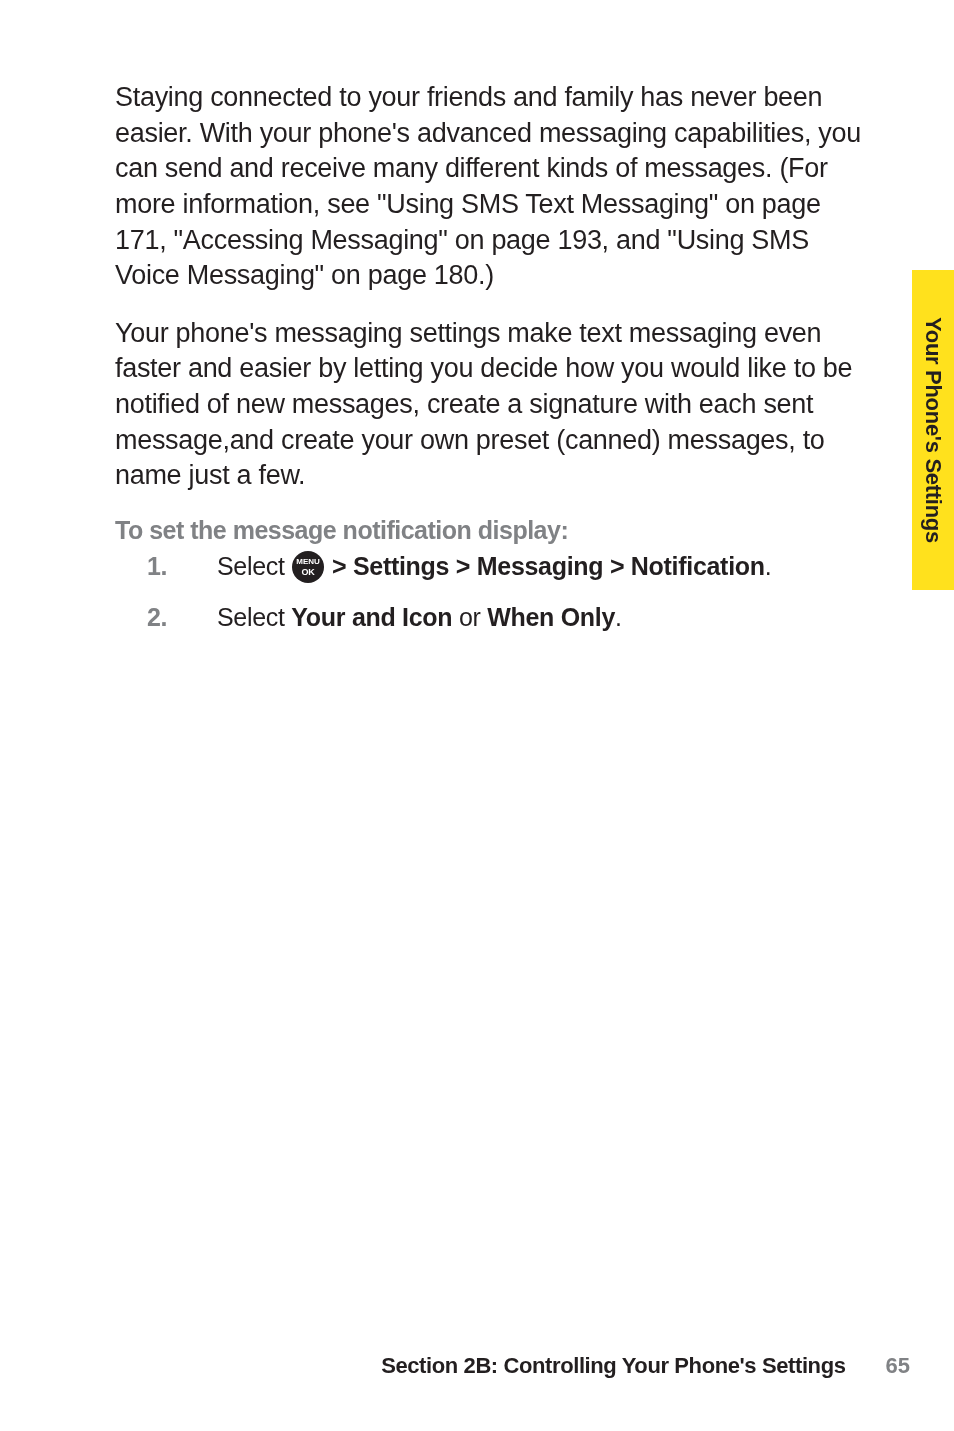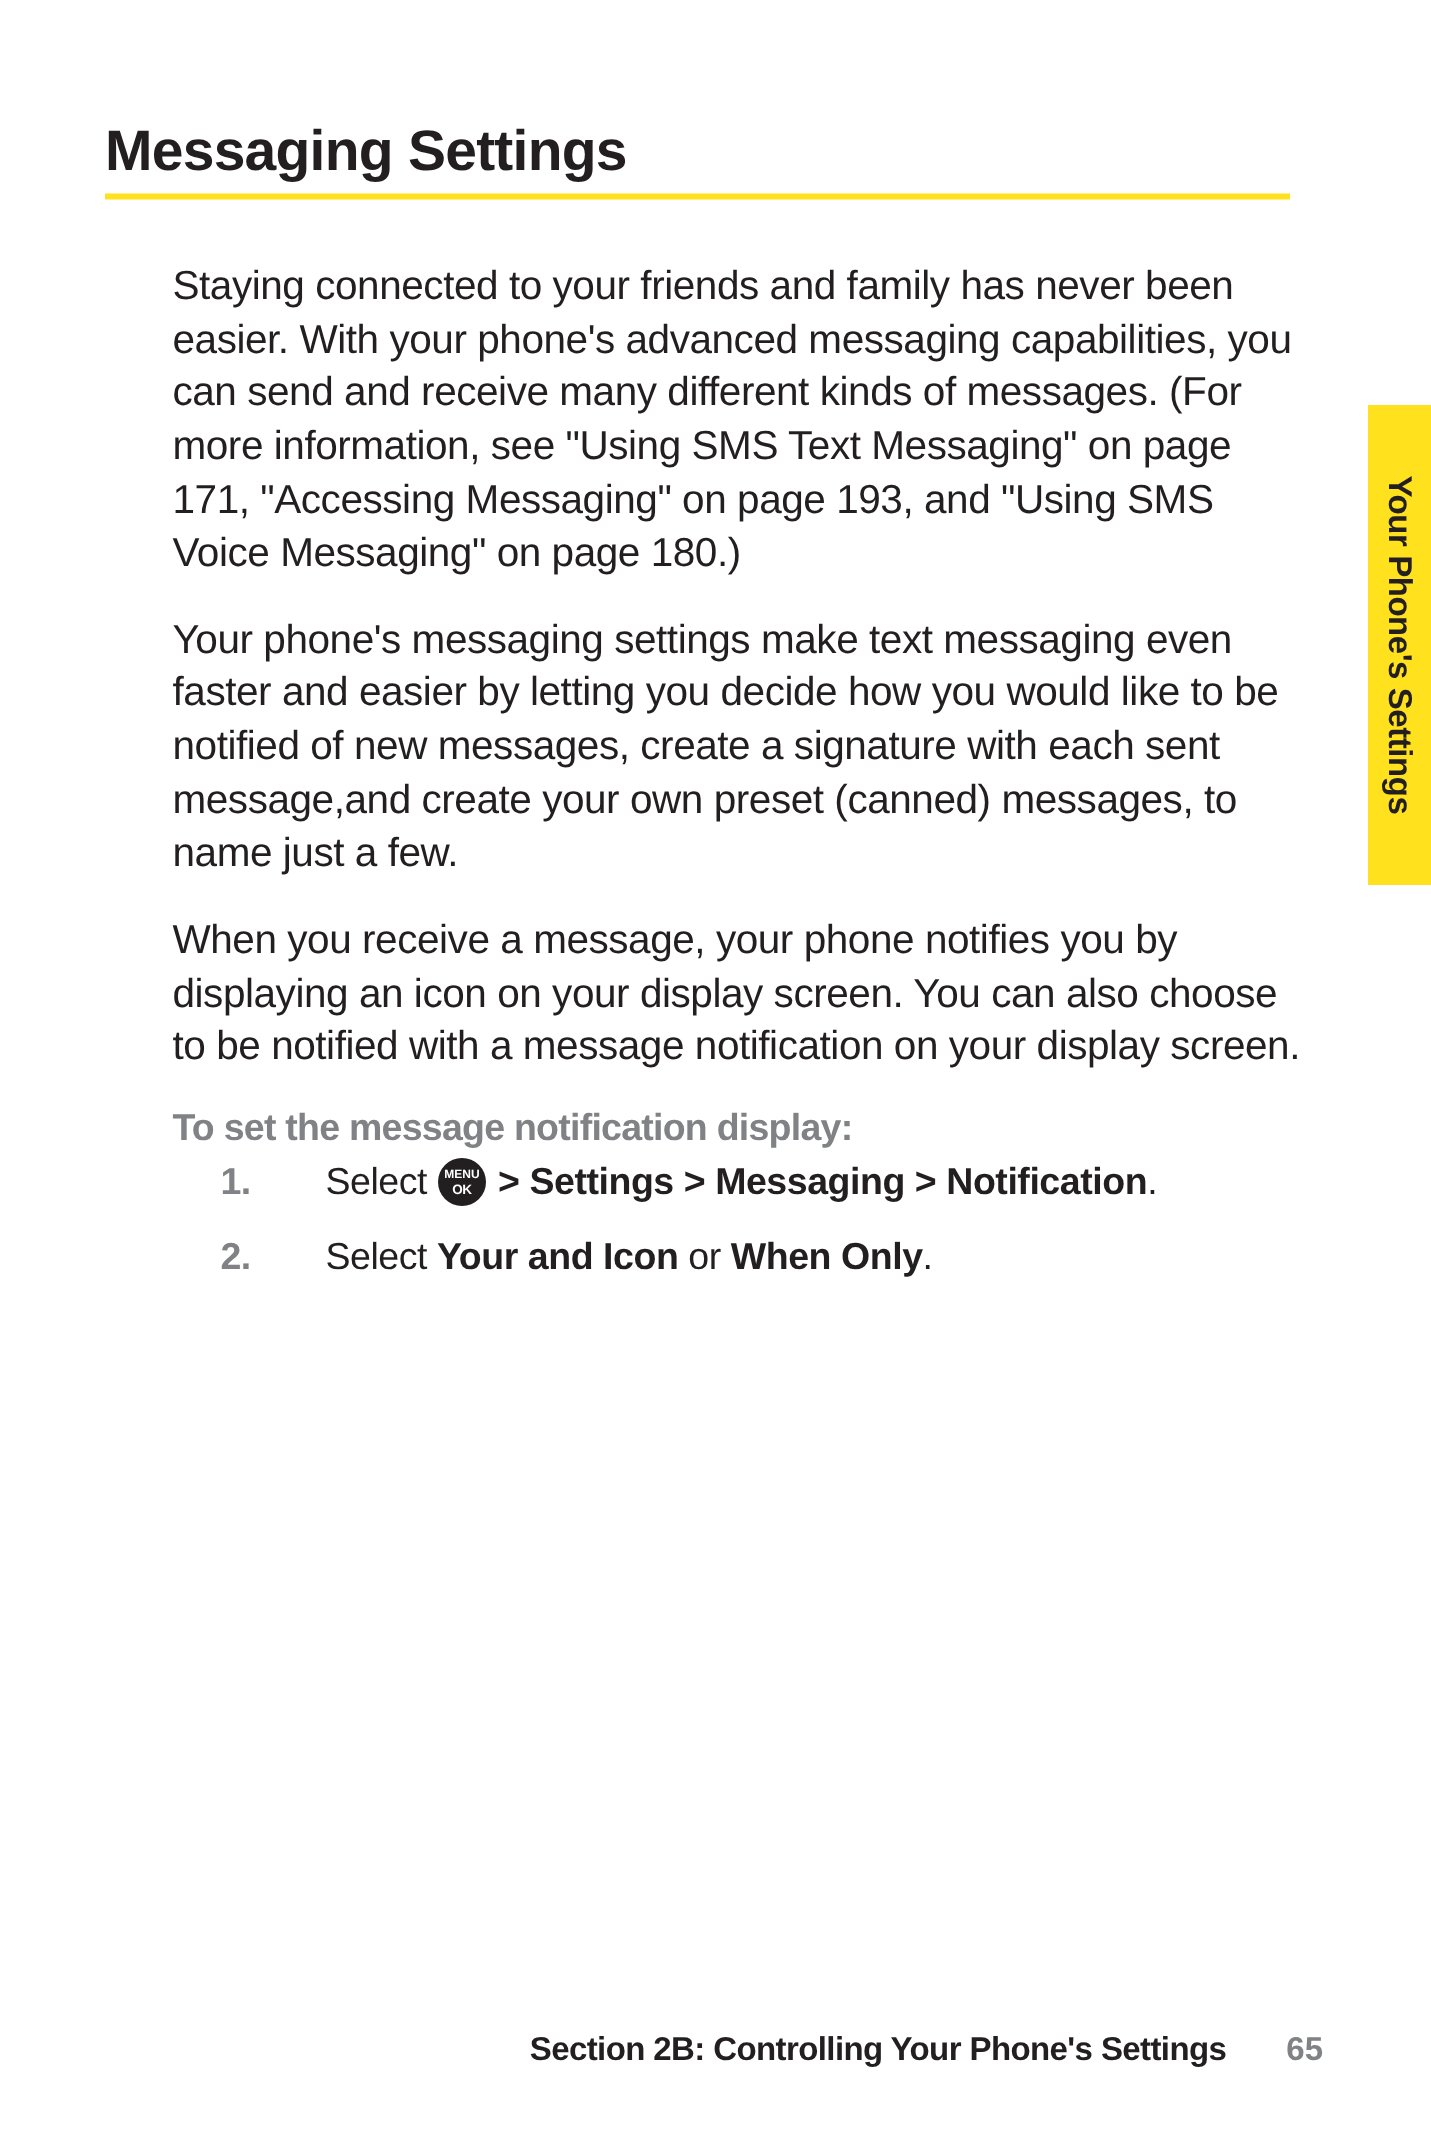--- a/index.html
+++ b/index.html
@@ -103,21 +103,21 @@
     white-space: nowrap;
   }
   .footer {
     position: absolute;
     bottom: 52px;
     left: 0;
     right: 0;
     display: flex;
     justify-content: flex-end;
     align-items: baseline;
-    padding-right: 72px;
+    padding-right: 44px;
     gap: 40px;
   }
   .footer-text {
     font-size: 22px;
     font-weight: 700;
     letter-spacing: -0.4px;
     color: #231f20;
   }
   .footer-page {
     font-size: 22px;
@@ -132,31 +132,26 @@
     top: -1px;
   }
   .menu-ok svg {
     display: block;
   }
 </style>
 </head>
 <body>
 
 <div class="page">
-  <div class="heading-wrap">
-    <h1 class="heading">Messaging Settings</h1>
-    <div class="heading-rule"></div>
-  </div>
 
   <div class="body-indent">
     <p class="para">Staying connected to your friends and family has never been easier. With your phone's advanced messaging capabilities, you can send and receive many different kinds of messages. (For more information, see "Using SMS Text Messaging" on page 171, "Accessing Messaging" on page 193, and "Using SMS Voice Messaging" on page 180.)</p>
     <p class="para">Your phone's messaging settings make text messaging even faster and easier by letting you decide how you would like to be notified of new messages, create a signature with each sent message,and create your own preset (canned) messages, to name just a few.</p>
 
 
-    <p class="para">When you receive a message, your phone notifies you by displaying an icon on your display screen. You can also choose to be notified with a message notification on your display screen.</p>
 
     <p class="instruction">To set the message notification display:</p>
 
     <div class="list">
       <div class="list-item">
         <span class="list-num">1.</span>
         <span class="list-text">
           <span>Select </span>
           <span class="menu-ok">
             <svg width="34" height="34" viewBox="0 0 34 34">

